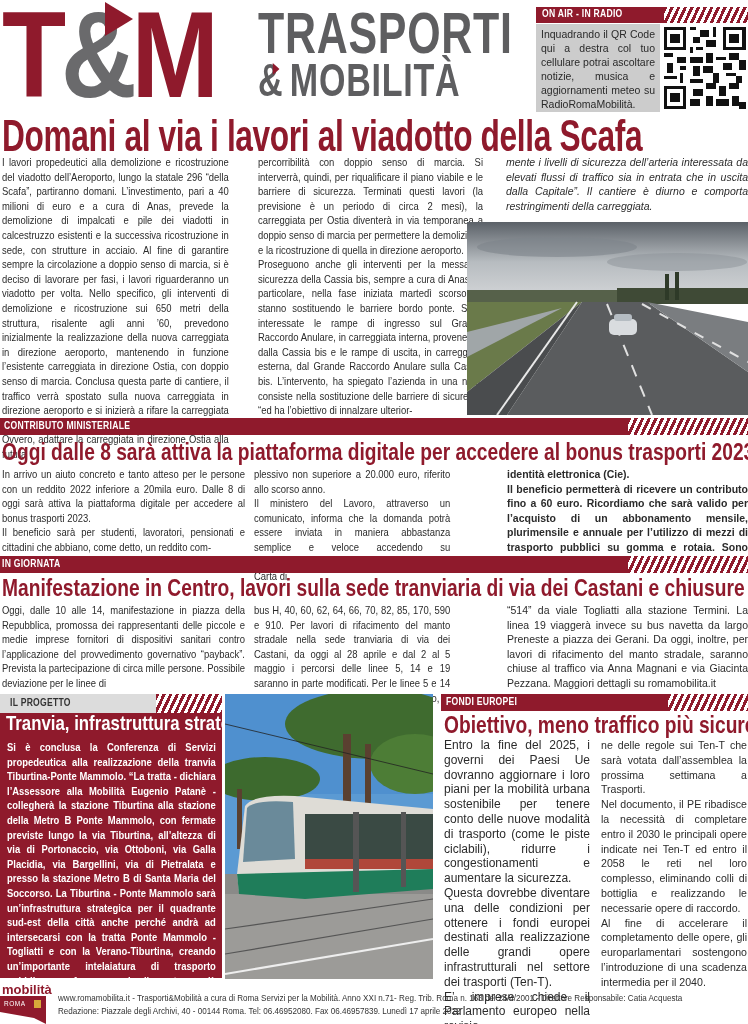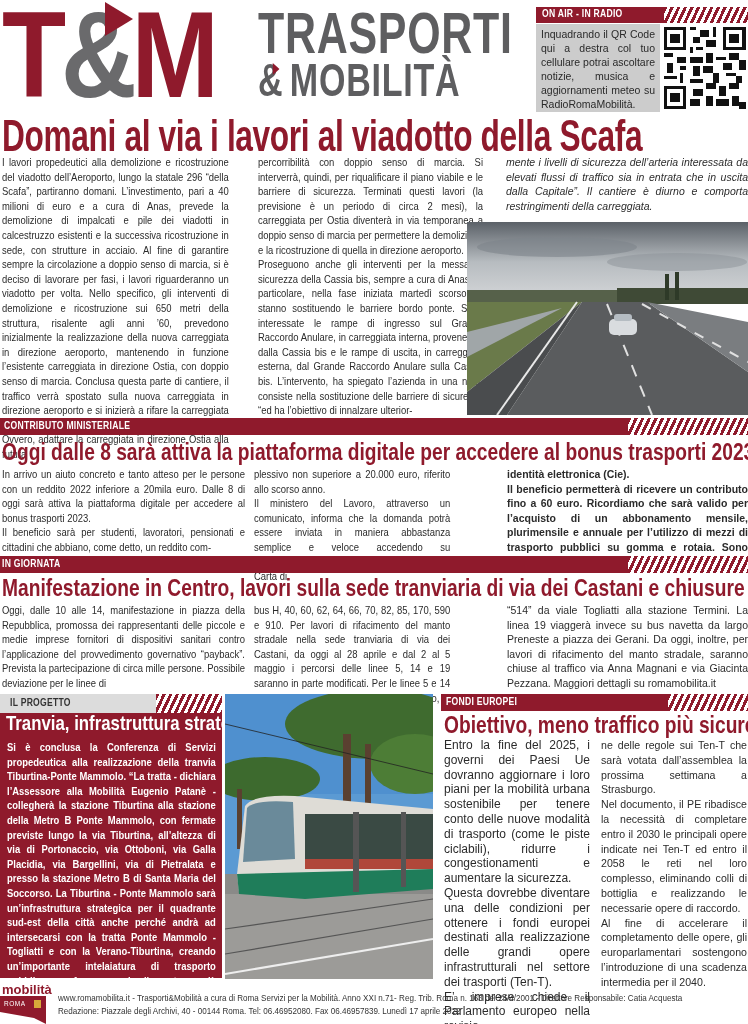--- a/index.html
+++ b/index.html
@@ -223,21 +223,21 @@
 <div class="abs section-label" style="left:446px; top:696px;">FONDI EUROPEI</div>
 <div class="abs hatch section-hatch" style="left:668px; top:694px; width:80px;"></div>
 <div class="abs" style="left:444px; top:711px; font-weight:bold; font-size:24px; line-height:28px; color:#8f1a2c; white-space:nowrap; transform:scaleX(0.8); transform-origin:left top;">Obiettivo, meno traffico più sicurezza</div>
 
 <div class="abs col" style="left:444px; top:738px; width:146px; font-size:12px; line-height:14.8px;">
   <p>Entro la fine del 2025, i governi dei Paesi Ue dovranno aggiornare i loro piani per la mobilità urbana sostenibile per tenere conto delle nuove modalità di trasporto (come le piste ciclabili), ridurre i congestionamenti e aumentare la sicurezza.</p>
   <p>Questa dovrebbe diventare una delle condizioni per ottenere i fondi europei destinati alla realizzazione delle grandi opere infrastrutturali nel settore dei trasporti (Ten-T).</p>
   <p>E’ imprese chiede il Parlamento europeo nella revisio-</p>
 </div>
 <div class="abs col" style="left:601px; top:738px; width:146px; font-size:10.6px; line-height:14.8px;">
-  <p>ne delle regole sui Ten-T che sarà votata dall’assemblea la prossima settimana a Strasburgo.</p>
+  <p>ne delle regole sui Ten-T che sarà votata dall’assemblea la prossima settimana a Trasporti.</p>
   <p>Nel documento, il PE ribadisce la necessità di completare entro il 2030 le principali opere indicate nei Ten-T ed entro il 2058 le reti nel loro complesso, eliminando colli di bottiglia e realizzando le necessarie opere di raccordo.</p>
   <p>Al fine di accelerare il completamento delle opere, gli europarlamentari sostengono l’introduzione di una scadenza intermedia per il 2040.</p>
 </div>
 
 <div class="abs footer-logo-word">mobilità</div>
 <div class="abs footer-logo-flag">
   <svg width="46" height="28" viewBox="0 0 46 28">
     <polygon points="0,0 46,0 46,28 34,22 0,16" fill="#8f1a2c"></polygon>
     <rect x="34" y="4" width="7" height="8" fill="#d7a93a"></rect>
   </svg>

